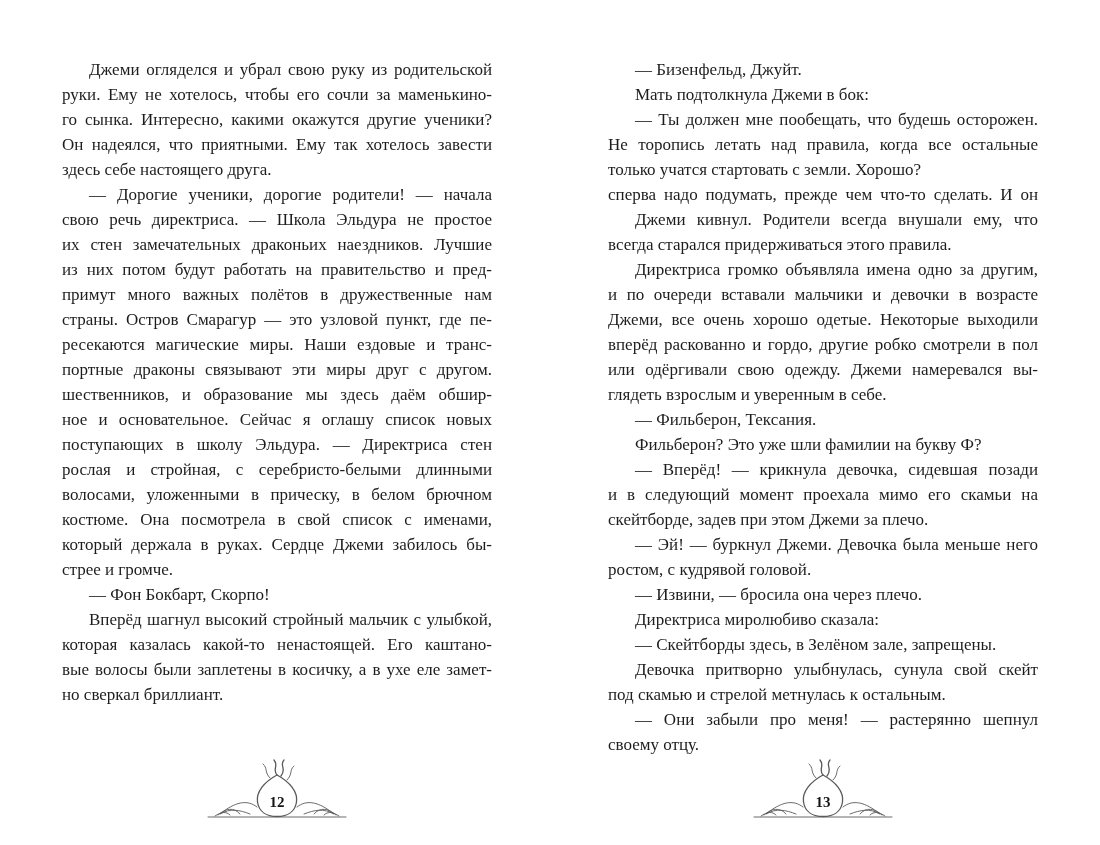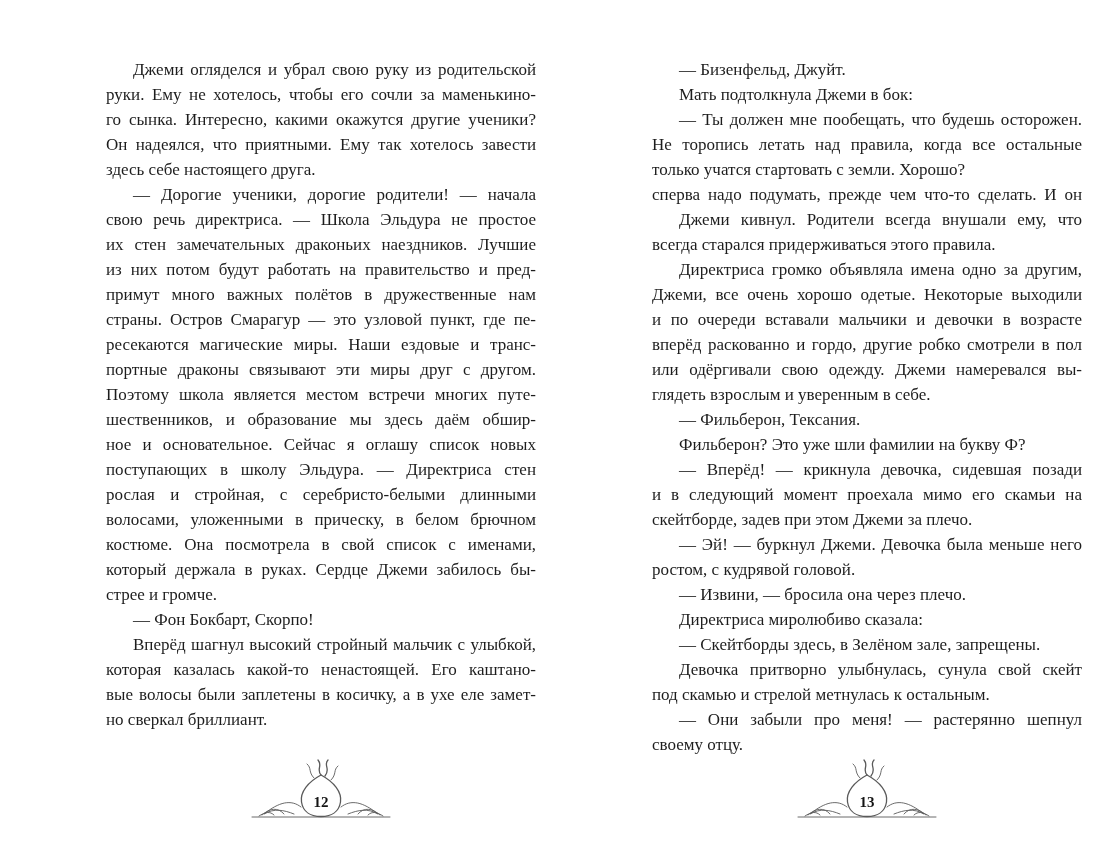--- a/index.html
+++ b/index.html
@@ -12,21 +12,20 @@
     height: 845px;
     position: relative;
     overflow: hidden;
     font-family: "Liberation Serif", serif;
     color: #1d1d1d;
   }
   .spread {
     position: absolute;
     inset: 0;
     background: #ffffff;
-    margin-left: 44px;
   }
   .page {
     position: absolute;
     top: 57px;
     width: 430px;
     height: 790px;
   }
   .page-left  { left: 62px; }
   .page-right { left: 608px; }
   .page-text {
@@ -78,21 +77,20 @@
         <div class="line">Он надеялся, что приятными. Ему так хотелось завести</div>
         <div class="line last">здесь себе настоящего друга.</div>
         <div class="line first">— Дорогие ученики, дорогие родители! — начала</div>
         <div class="line">свою речь директриса. — Школа Эльдура не простое</div>
         <div class="line">их стен замечательных драконьих наездников. Лучшие</div>
         <div class="line">из них потом будут работать на правительство и пред-</div>
         <div class="line">примут много важных полётов в дружественные нам</div>
         <div class="line">страны. Остров Смарагур — это узловой пункт, где пе-</div>
         <div class="line">ресекаются магические миры. Наши ездовые и транс-</div>
         <div class="line">портные драконы связывают эти миры друг с другом.</div>
-        <div class="line">Поэтому школа является местом встречи многих путе-</div>
         <div class="line">шественников, и образование мы здесь даём обшир-</div>
         <div class="line">ное и основательное. Сейчас я оглашу список новых</div>
         <div class="line">поступающих в школу Эльдура. — Директриса стен</div>
         <div class="line">рослая и стройная, с серебристо-белыми длинными</div>
         <div class="line">волосами, уложенными в прическу, в белом брючном</div>
         <div class="line">костюме. Она посмотрела в свой список с именами,</div>
         <div class="line">который держала в руках. Сердце Джеми забилось бы-</div>
         <div class="line last">стрее и громче.</div>
         <div class="line first last">— Фон Бокбарт, Скорпо!</div>
         <div class="line first">Вперёд шагнул высокий стройный мальчик с улыбкой,</div>
@@ -128,22 +126,22 @@
     <div class="page-text">
         <div class="line first last">— Бизенфельд, Джуйт.</div>
         <div class="line first last">Мать подтолкнула Джеми в бок:</div>
         <div class="line first">— Ты должен мне пообещать, что будешь осторожен.</div>
         <div class="line">Не торопись летать над правила, когда все остальные</div>
         <div class="line last">только учатся стартовать с земли. Хорошо?</div>
         <div class="line">сперва надо подумать, прежде чем что-то сделать. И он</div>
         <div class="line first">Джеми кивнул. Родители всегда внушали ему, что</div>
         <div class="line last">всегда старался придерживаться этого правила.</div>
         <div class="line first">Директриса громко объявляла имена одно за другим,</div>
+        <div class="line">и по очереди вставали мальчики и девочки в возрасте</div>
         <div class="line">Джеми, все очень хорошо одетые. Некоторые выходили</div>
-        <div class="line">и по очереди вставали мальчики и девочки в возрасте</div>
         <div class="line">вперёд раскованно и гордо, другие робко смотрели в пол</div>
         <div class="line">или одёргивали свою одежду. Джеми намеревался вы-</div>
         <div class="line last">глядеть взрослым и уверенным в себе.</div>
         <div class="line first last">— Фильберон, Тексания.</div>
         <div class="line first last">Фильберон? Это уже шли фамилии на букву Ф?</div>
         <div class="line first">— Вперёд! — крикнула девочка, сидевшая позади него,</div>
         <div class="line">и в следующий момент проехала мимо его скамьи на</div>
         <div class="line last">скейтборде, задев при этом Джеми за плечо.</div>
         <div class="line first">— Эй! — буркнул Джеми. Девочка была меньше него</div>
         <div class="line last">ростом, с кудрявой головой.</div>

